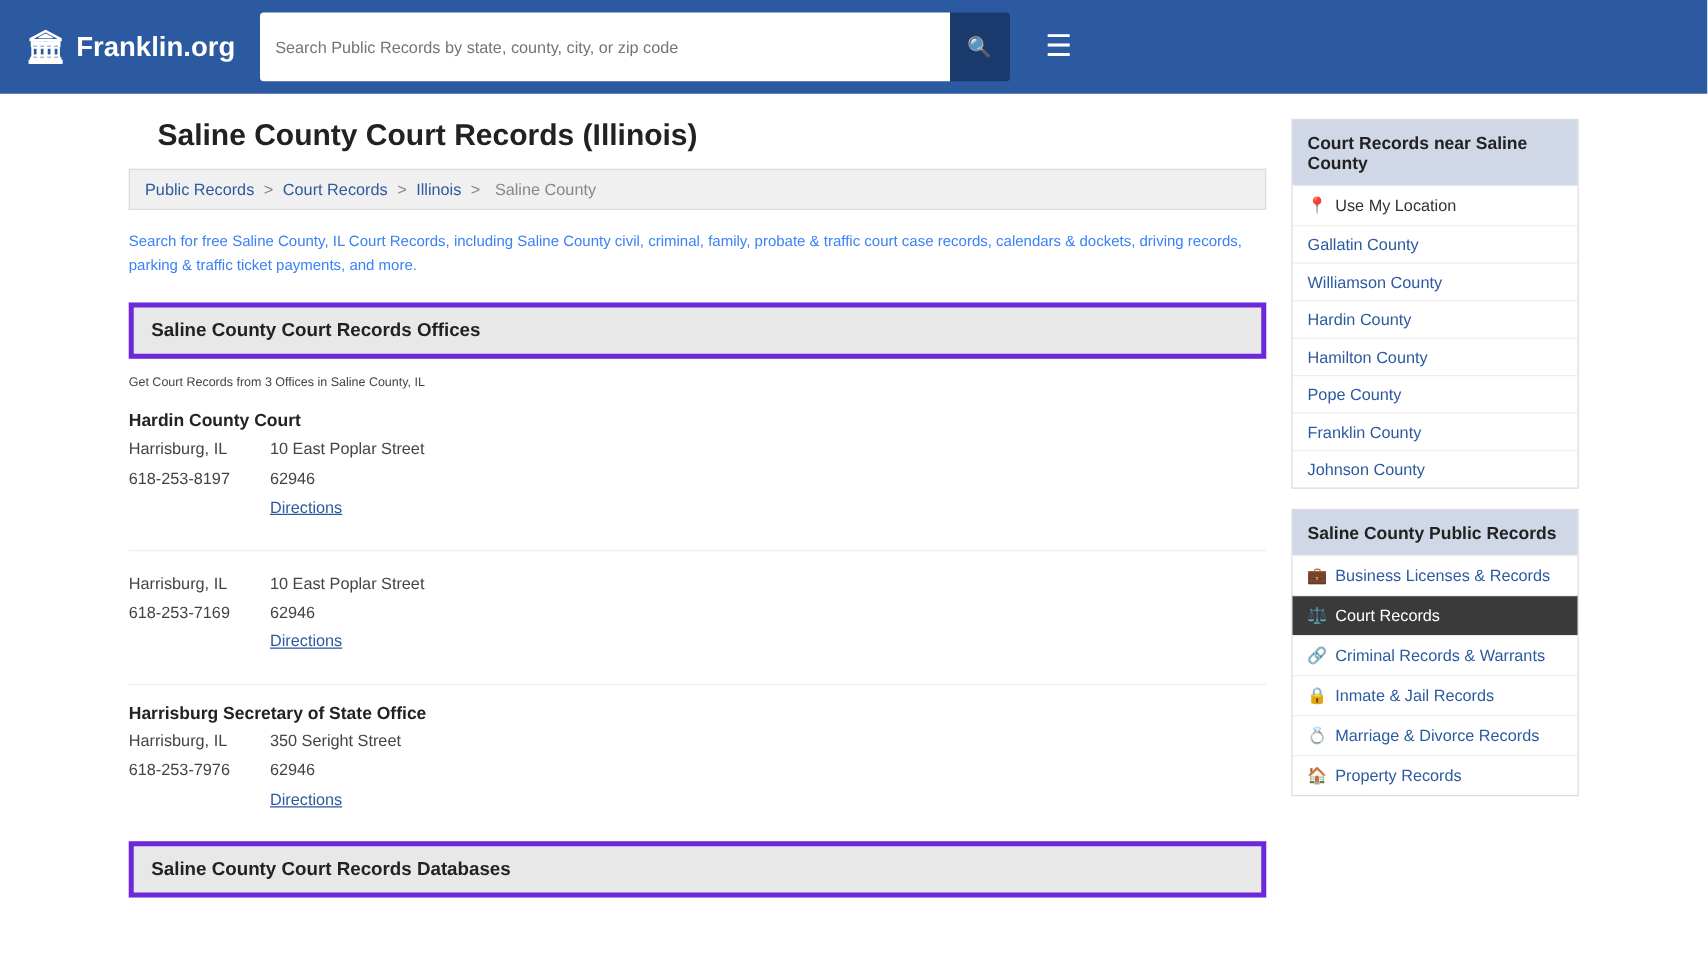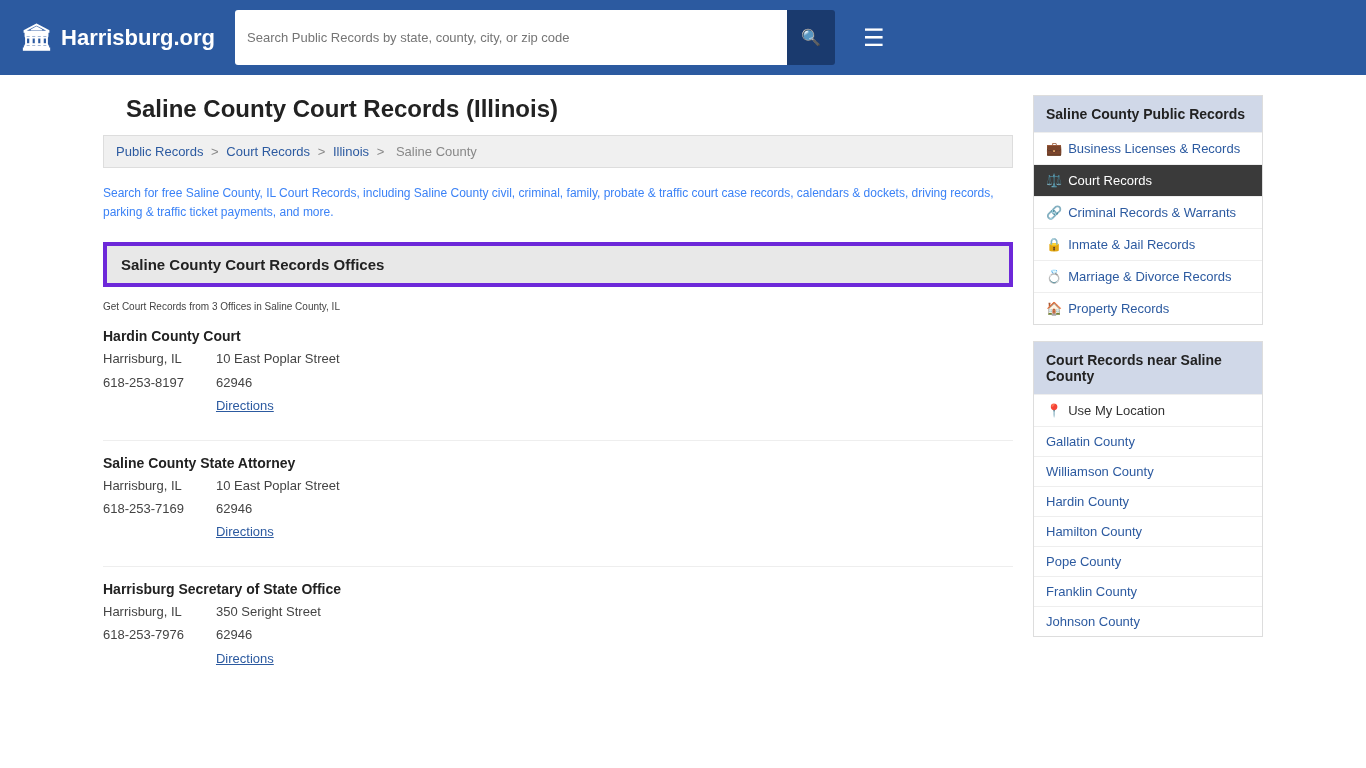--- a/index.html
+++ b/index.html
@@ -209,21 +209,21 @@
       cursor: pointer;
     }
   </style>
 </head>
 <body>
 
 <header>
   <div class="header">
     <a class="logo" href="#">
       <span class="logo-icon">🏛</span>
-      <span>Harrisburg.org</span>
+      <span>Franklin.org</span>
     </a>
     <div class="search-bar">
       <input type="text" placeholder="Search Public Records by state, county, city, or zip code" style="">
       <button>🔍</button>
     </div>
     <span class="menu-btn">☰</span>
   </div>
 </header>
 
 <div class="page-container">
@@ -257,21 +257,20 @@
         <div class="office-right">
           <div>10 East Poplar Street</div>
           <div>62946</div>
           <a class="directions-link" href="#">Directions</a>
         </div>
       </div>
     </div>
     <hr class="office-divider">
 
     <div class="office-entry">
-      <div class="office-name">Saline County State Attorney</div>
       <div class="office-details">
         <div class="office-left">
           <div>Harrisburg, IL</div>
           <div>618-253-7169</div>
         </div>
         <div class="office-right">
           <div>10 East Poplar Street</div>
           <div>62946</div>
           <a class="directions-link" href="#">Directions</a>
         </div>
@@ -287,63 +286,64 @@
           <div>618-253-7976</div>
         </div>
         <div class="office-right">
           <div>350 Seright Street</div>
           <div>62946</div>
           <a class="directions-link" href="#">Directions</a>
         </div>
       </div>
     </div>
 
+    <div class="section-header">Saline County Court Records Databases</div>
 
   </div>
 
   <aside class="sidebar">
-
-    <div class="sidebar-list">
-      <div class="sidebar-list-header">Saline County Public Records</div>
-      <div class="sidebar-item">
-        <span class="sidebar-icon">💼</span>
-        <span>Business Licenses &amp; Records</span>
-      </div>
-      <div class="sidebar-item active">
-        <span class="sidebar-icon">⚖️</span>
-        <span>Court Records</span>
-      </div>
-      <div class="sidebar-item">
-        <span class="sidebar-icon">🔗</span>
-        <span>Criminal Records &amp; Warrants</span>
-      </div>
-      <div class="sidebar-item">
-        <span class="sidebar-icon">🔒</span>
-        <span>Inmate &amp; Jail Records</span>
-      </div>
-      <div class="sidebar-item">
-        <span class="sidebar-icon">💍</span>
-        <span>Marriage &amp; Divorce Records</span>
-      </div>
-      <div class="sidebar-item">
-        <span class="sidebar-icon">🏠</span>
-        <span>Property Records</span>
-      </div>
-    </div>
 
     <div class="sidebar-list">
       <div class="sidebar-list-header">Court Records near Saline County</div>
       <div class="sidebar-location">
         <span>📍</span>
         <span>Use My Location</span>
       </div>
       <div class="sidebar-county-item">Gallatin County</div>
       <div class="sidebar-county-item">Williamson County</div>
       <div class="sidebar-county-item">Hardin County</div>
       <div class="sidebar-county-item">Hamilton County</div>
       <div class="sidebar-county-item">Pope County</div>
       <div class="sidebar-county-item">Franklin County</div>
       <div class="sidebar-county-item">Johnson County</div>
     </div>
 
+    <div class="sidebar-list">
+      <div class="sidebar-list-header">Saline County Public Records</div>
+      <div class="sidebar-item">
+        <span class="sidebar-icon">💼</span>
+        <span>Business Licenses &amp; Records</span>
+      </div>
+      <div class="sidebar-item active">
+        <span class="sidebar-icon">⚖️</span>
+        <span>Court Records</span>
+      </div>
+      <div class="sidebar-item">
+        <span class="sidebar-icon">🔗</span>
+        <span>Criminal Records &amp; Warrants</span>
+      </div>
+      <div class="sidebar-item">
+        <span class="sidebar-icon">🔒</span>
+        <span>Inmate &amp; Jail Records</span>
+      </div>
+      <div class="sidebar-item">
+        <span class="sidebar-icon">💍</span>
+        <span>Marriage &amp; Divorce Records</span>
+      </div>
+      <div class="sidebar-item">
+        <span class="sidebar-icon">🏠</span>
+        <span>Property Records</span>
+      </div>
+    </div>
+
   </aside>
 
 </div>
 
 </body></html>

